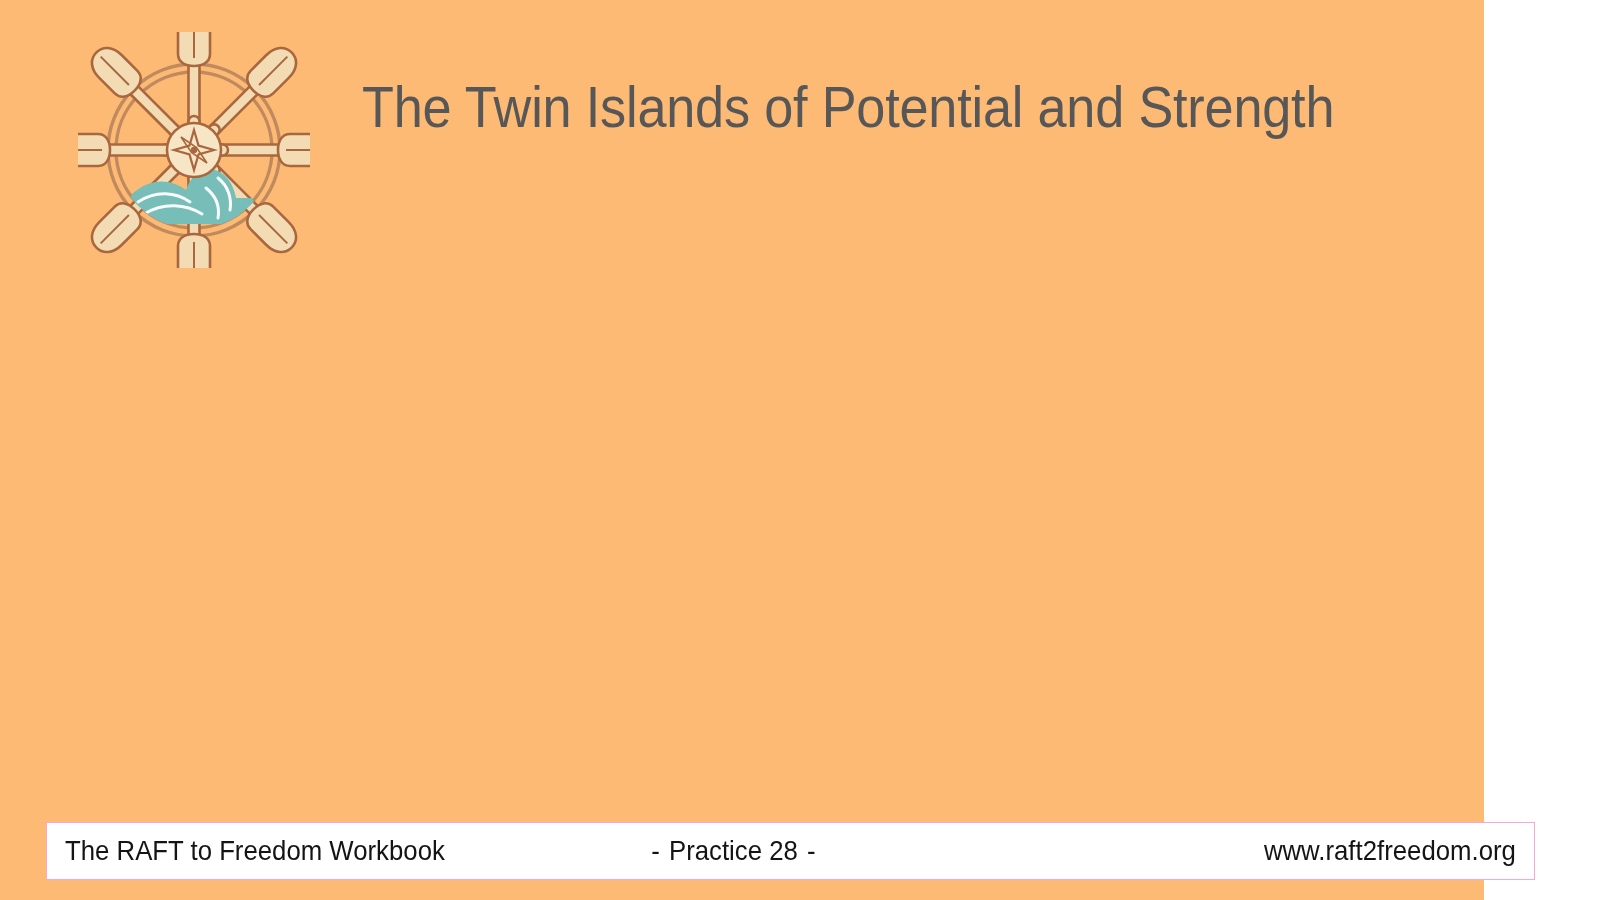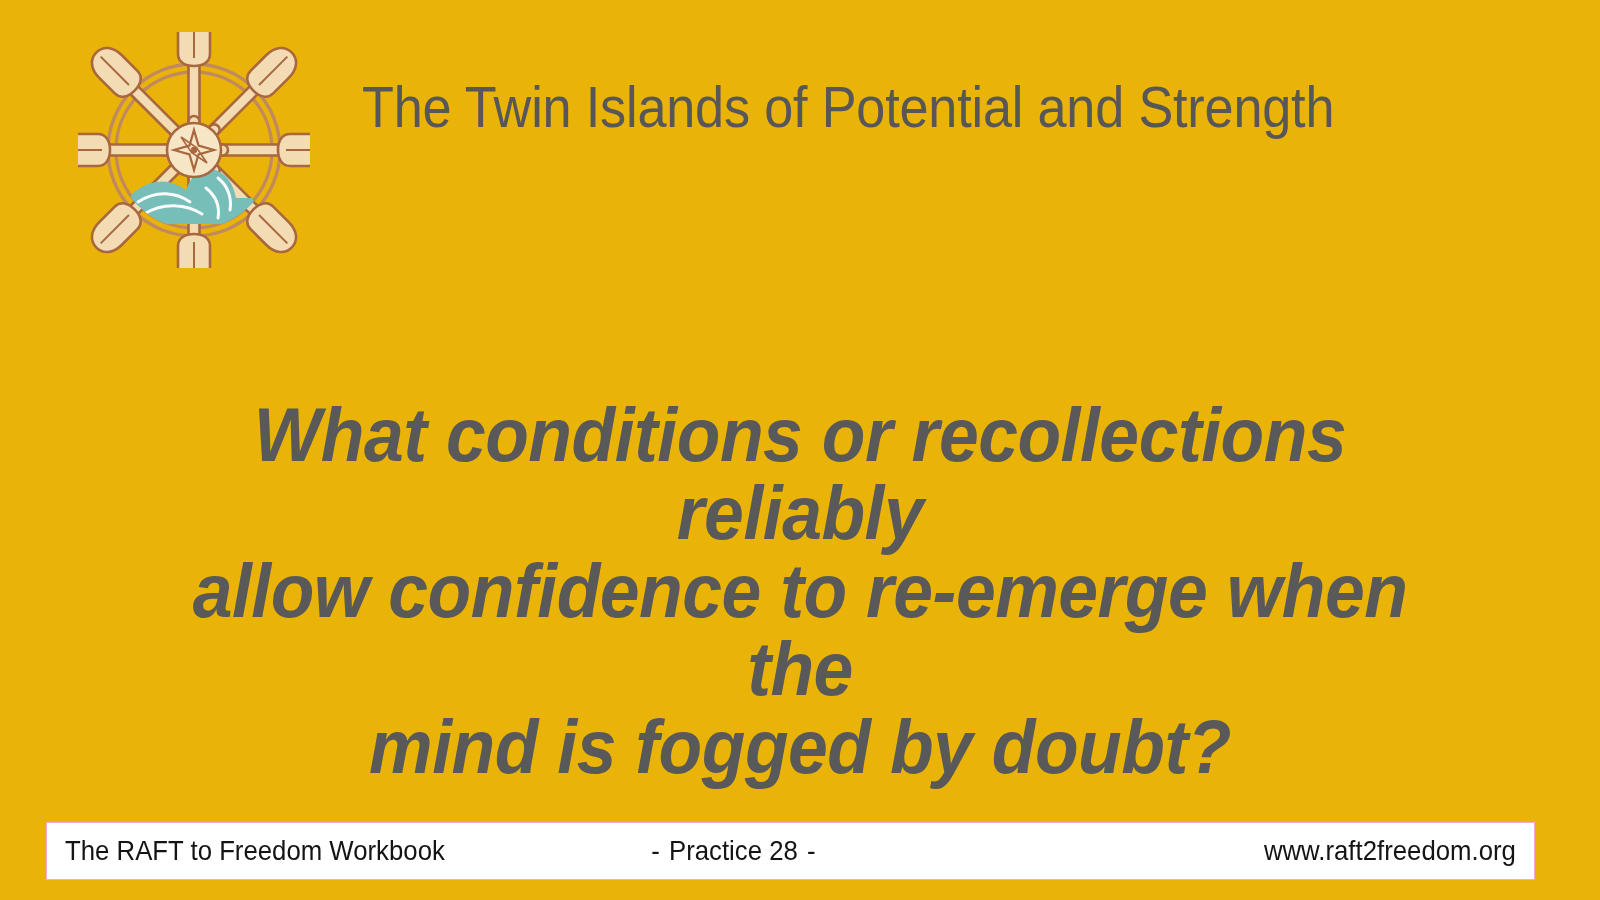--- a/index.html
+++ b/index.html
@@ -11,23 +11,23 @@
   body {
     width: 1600px;
     height: 900px;
     overflow: hidden;
     font-family: "Liberation Sans", sans-serif;
     -webkit-font-smoothing: antialiased;
   }
 
   .slide {
     position: relative;
-    width: 1600px;
+    width: 1484px;
     height: 900px;
-    background: #eab308;
+    background: #fdba74;
     box-sizing: border-box;
     padding-left: 32px;
   }
 
   
   .header-logo {
     position: absolute;
     left: 78px;
     top: 32px;
     width: 232px;
@@ -182,25 +182,20 @@
           <path d="M 0 -20 L 4.5 -4.5 L 20 0 L 4.5 4.5 L 0 20 L -4.5 4.5 L -20 0 L -4.5 -4.5 Z" fill="none" stroke="#A9673F" stroke-width="2.2"></path>
           <path d="M -13 -13 L 2.5 -2.5 L 13 13 L -2.5 2.5 Z" fill="none" stroke="#A9673F" stroke-width="1.6"></path>
           <circle cx="0" cy="0" r="3.2" fill="#A9673F"></circle>
         </g>
       </g>
     </svg>
   </div>
 
   <div class="slide-title">The Twin Islands of Potential and Strength</div>
 
-  <div class="question-block">
-    <p class="question-text">What conditions or recollections reliably</p>
-    <p class="question-text">allow confidence to re-emerge when the</p>
-    <p class="question-text">mind is fogged by doubt?</p>
-  </div>
 
   <div class="footer-bar">
     <span class="footer-left">The RAFT to Freedom Workbook</span>
 
     <span class="footer-center">
       <span class="dash">-</span><span>Practice 28</span><span class="dash">-</span>
     </span>
 
     <span class="footer-right">www.raft2freedom.org</span>
   </div>

